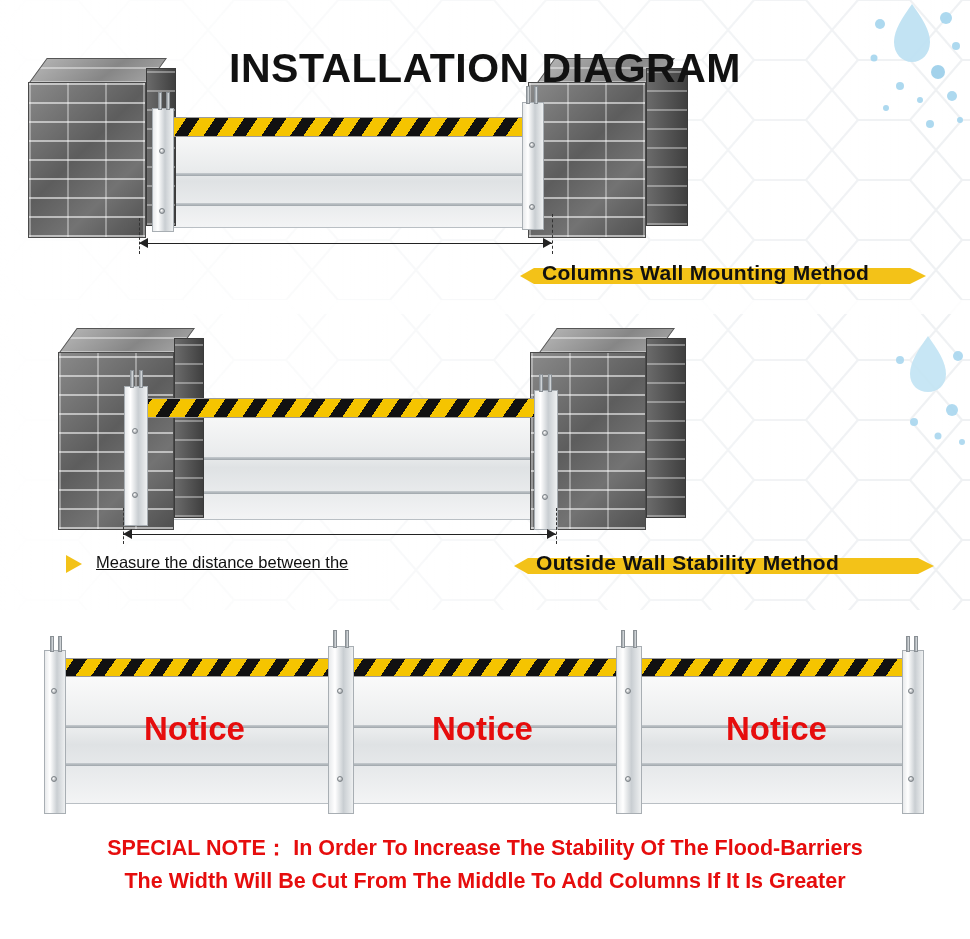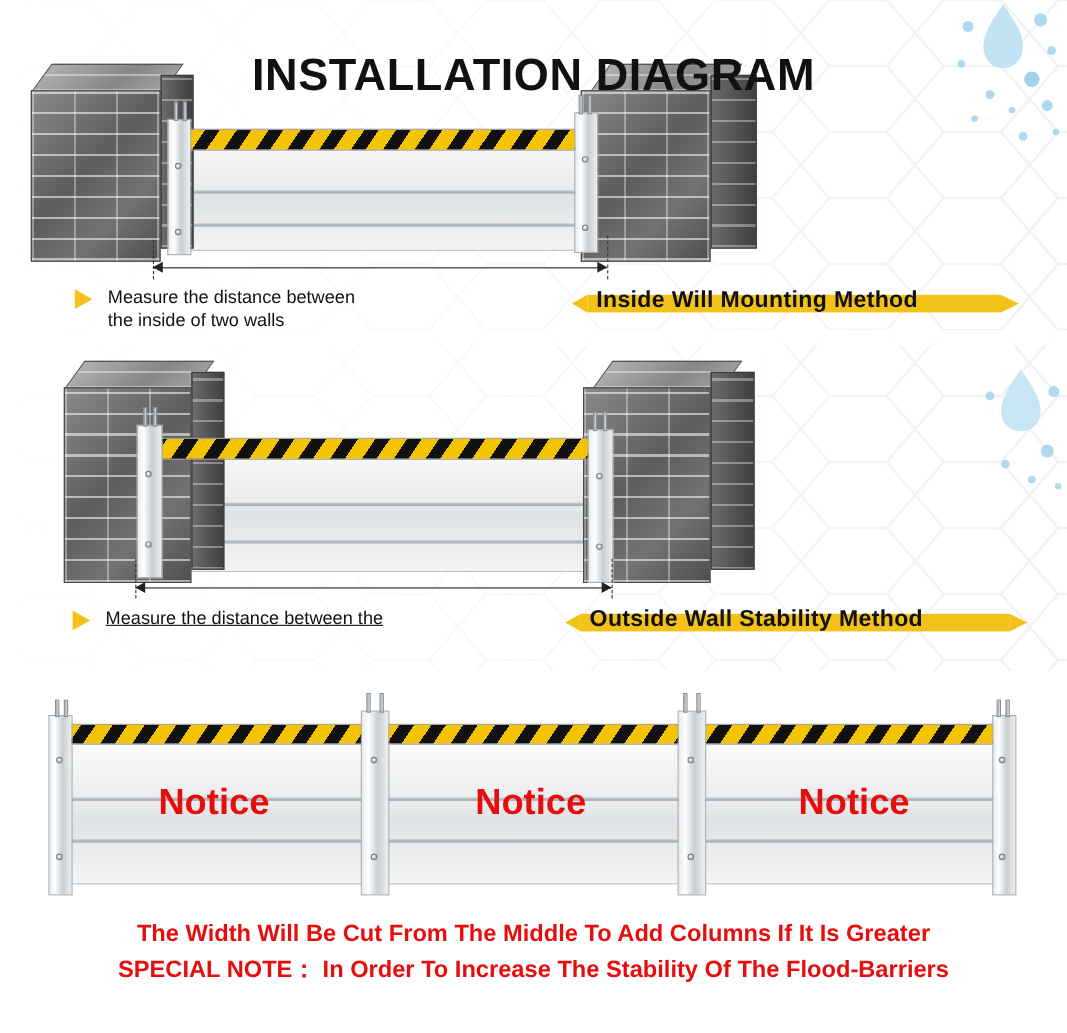--- a/index.html
+++ b/index.html
@@ -329,28 +329,23 @@
     <div class="bolt" style="left:159px; top:208px;"></div>
     <div class="bolt" style="left:529px; top:142px;"></div>
     <div class="bolt" style="left:529px; top:204px;"></div>
 
     <div class="dim-tick" style="left:139px; top:218px; height:36px;"></div>
     <div class="dim-tick" style="left:552px; top:214px; height:40px;"></div>
     <div class="dim-line" style="left:139px; top:243px; width:413px;"></div>
     <div class="arrow-l" style="left:139px; top:238px;"></div>
     <div class="arrow-r" style="left:543px; top:238px;"></div>
 
-    <div class="caption" style="left:98px; top:260px; width:330px;">
-      <span class="marker"></span>
-      <div>Measure the distance between</div>
-      <div>the inside of two walls</div>
-    </div>
 
     <div class="method-band" style="left:534px; top:268px; width:376px; height:16px;"></div>
-    <div class="method-label" style="left:528px; top:258px; width:400px;">Inside Will  Mounting Method</div>
+    <div class="method-label" style="left:528px; top:258px; width:400px;">Columns Wall  Mounting Method</div>
 
     <div class="pillar" style="left:58px; top:328px; width:160px; height:200px;">
       <div class="brick-top" style="left:0px; top:0px; width:118px; height:26px; transform: skewX(-36deg); transform-origin: left bottom;"></div>
       <div class="brick-face" style="left:0px; top:24px; width:116px; height:178px;"></div>
       <div class="brick-side" style="left:116px; top:10px; width:30px; height:180px;"></div>
     </div>
     <div class="pillar" style="left:530px; top:328px; width:160px; height:200px;">
       <div class="brick-top" style="left:8px; top:0px; width:118px; height:26px; transform: skewX(-36deg); transform-origin: left bottom;"></div>
       <div class="brick-face" style="left:0px; top:24px; width:116px; height:178px;"></div>
       <div class="brick-side" style="left:116px; top:10px; width:40px; height:180px;"></div>
@@ -419,17 +414,17 @@
     <div class="bolt" style="left:625px; top:166px;"></div>
     <div class="bolt" style="left:908px; top:78px;"></div>
     <div class="bolt" style="left:908px; top:166px;"></div>
 
     <div class="notice" style="left:144px; top:100px;">Notice</div>
     <div class="notice" style="left:432px; top:100px;">Notice</div>
     <div class="notice" style="left:726px; top:100px;">Notice</div>
   </div>
 
   <div class="special-note">
+    <div>SPECIAL NOTE：  In Order To Increase The Stability Of The Flood-Barriers</div>
     <div>The Width Will Be Cut From The Middle To Add Columns If It Is Greater</div>
-    <div>SPECIAL NOTE：  In Order To Increase The Stability Of The Flood-Barriers</div>
   </div>
 
 </div>
 
 </body></html>

